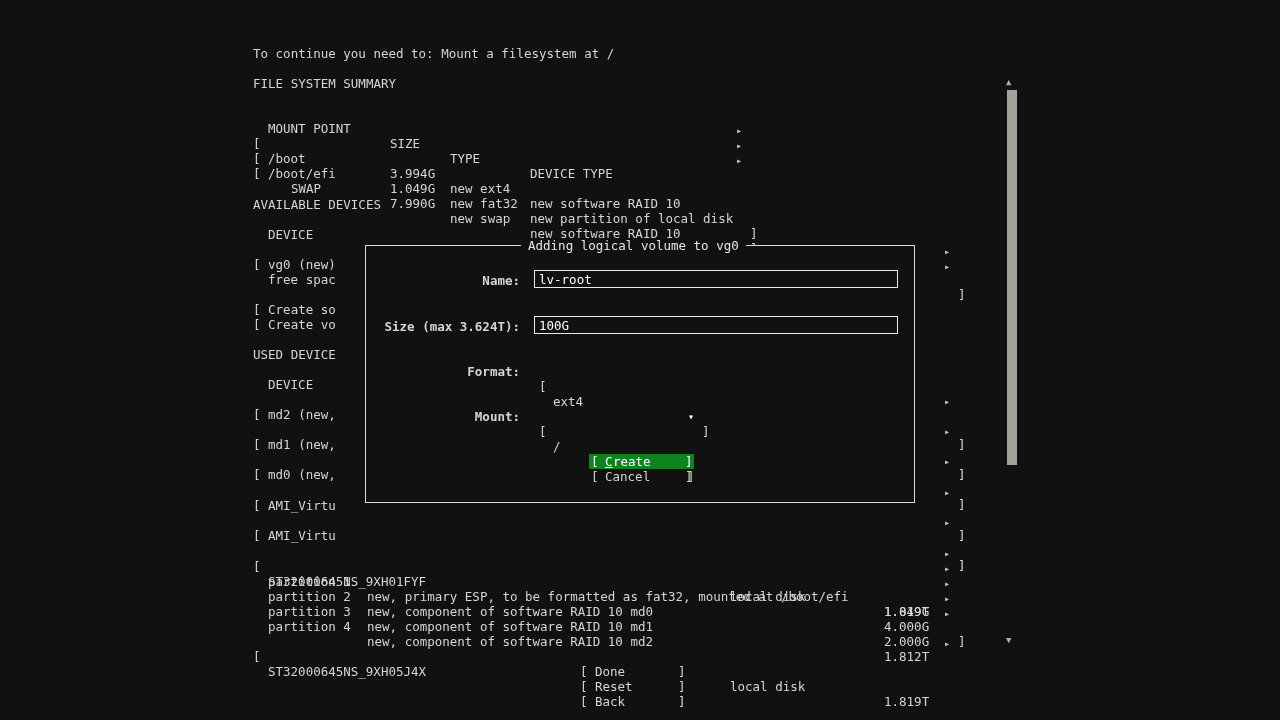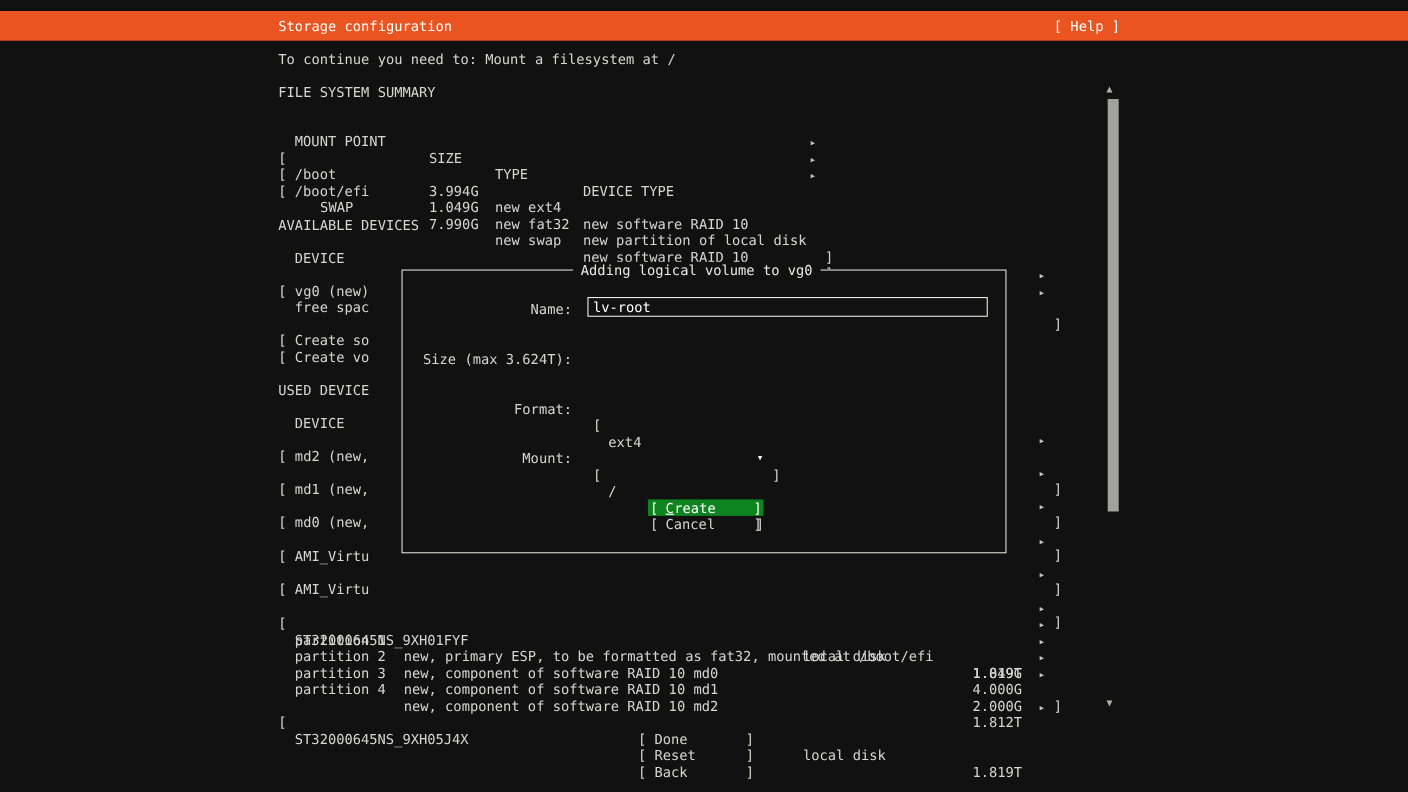--- a/index.html
+++ b/index.html
@@ -10,42 +10,38 @@
   }
   .t{position:absolute;white-space:pre;}
   .topbar{position:absolute;left:0;top:10px;width:1280px;height:27px;background:#e95420;color:#ffffff;}
   .topbar .t{top:6px;}
   .white{color:#ffffff;}
   .arrowglyph{font-size:10px;line-height:15px;color:#c2c2bc;}
   .scrollglyph{font-size:9px;line-height:15px;color:#b0b0aa;}
   .thumb{position:absolute;left:1007px;top:90px;width:10px;height:375px;background:#a2a29c;}
   .dialog{position:absolute;left:365px;top:245px;width:550px;height:258px;background:#111111;border:1px solid #dcdcd4;box-sizing:border-box;}
   .dialog-title{position:absolute;left:155px;top:-8px;background:#111111;padding:0 7px;color:#e8e8e2;}
-  .dlabel{position:absolute;left:10px;width:144px;text-align:right;white-space:pre;}
+  .dlabel{position:absolute;left:10px;width:144px;text-align:right;white-space:pre;font-weight:bold;}
   input.field{
     position:absolute;left:168px;width:364px;height:18px;box-sizing:border-box;
     background:#111111;border:1px solid #eaeae4;color:#ffffff;
     font-family:"DejaVu Sans Mono","Liberation Mono",monospace;font-size:12.5px;line-height:16px;padding:0 4px;outline:none;
   }
   .btnrow{position:absolute;left:223px;width:105px;height:15px;}
   .btnrow .t{top:0;}
   .btn-green{background:#0e8420;color:#ffffff;}
   .u{text-decoration:underline;}
   .footbtn{position:absolute;left:580px;width:105px;height:15px;}
   .footbtn .t{top:0;}
 </style>
 </head>
 <body>
 
 <div id="screen">
 
-  <div class="topbar">
-    <span class="t" style="left:253px;">Storage configuration</span>
-    <span class="t" style="left:958px;">[ Help ]</span>
-  </div>
 
   <span class="t" style="left:253px;top:46px;">To continue you need to: Mount a filesystem at /</span>
 
   <span class="t" style="left:253px;top:76px;">FILE SYSTEM SUMMARY</span>
   <div class="t" style="left:0;top:106px;width:100%;height:15px;">
     <span class="t" style="left:268px;">MOUNT POINT</span>
     <span class="t" style="left:390px;">SIZE</span>
     <span class="t" style="left:450px;">TYPE</span>
     <span class="t" style="left:530px;">DEVICE TYPE</span>
   </div>
@@ -188,20 +184,21 @@
     <span class="t" style="left:98px;">]</span>
   </div>
 
   <div class="dialog">
     <span class="dialog-title">Adding logical volume to vg0</span>
 
     <span class="dlabel" style="top:27px;">Name:</span>
     <input class="field" style="top: 24px;" value="lv-root">
 
     <span class="dlabel" style="top:73px;">Size (max 3.624T):</span>
+    <input class="field" style="top: 70px;" value="100G">
 
     <span class="dlabel" style="top:118px;">Format:</span>
     <div class="t" style="left:0;top:118px;width:100%;height:15px;">
       <span class="t" style="left:173px;">[</span>
       <span class="t" style="left:187px;">ext4</span>
       <span class="t white" style="left:322px;font-size:10px;">▾</span>
       <span class="t" style="left:336px;">]</span>
     </div>
 
     <span class="dlabel" style="top:163px;">Mount:</span>

